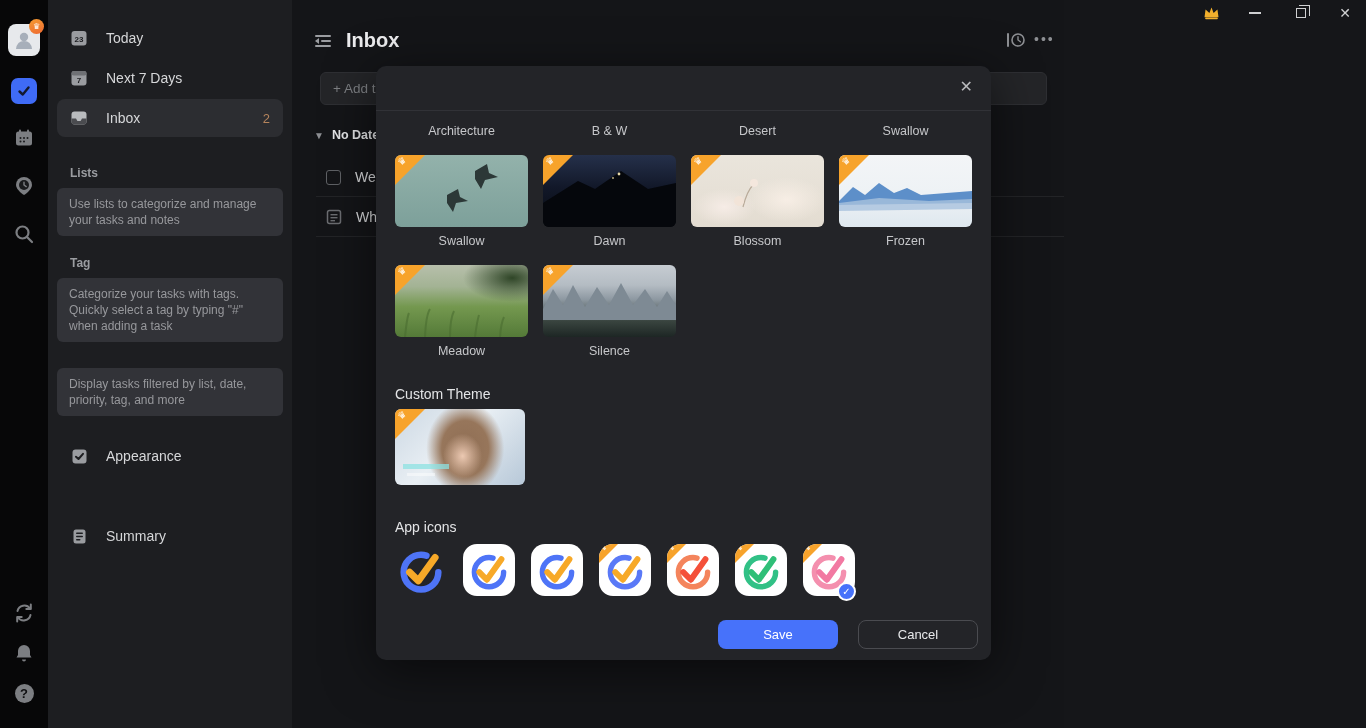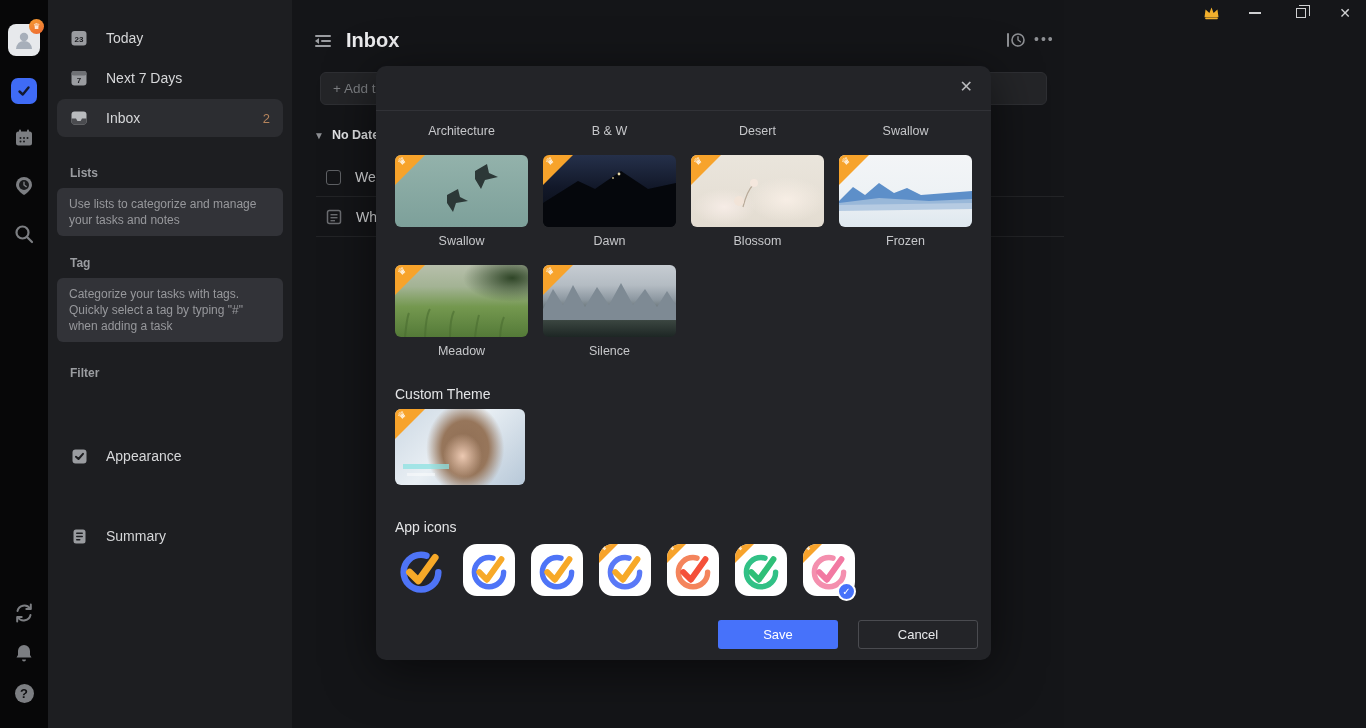--- a/index.html
+++ b/index.html
@@ -99,21 +99,21 @@
   .m-sec-label { position:absolute; left:19px; color:#e3e4e6; font-size:14px; }
 
   .appicon { position:absolute; top:478px; width:52px; height:52px; border-radius:14px; background:#ffffff; overflow:hidden; }
   .appicon.bare { background:transparent; overflow:visible; }
   .ai-corner { position:absolute; top:0; left:0; width:19px; height:19px; background:#f7a32b;
     clip-path:polygon(0 0,100% 0,0 100%); }
   .ai-corner:after { content:"\265B"; position:absolute; left:2px; top:0; color:#fff; font-size:6px; transform:rotate(-40deg); }
   .sel-badge { position:absolute; width:19px; height:19px; border-radius:50%; background:#4772fa; border:2px solid #ffffff;
     color:#fff; font-size:10px; line-height:15px; text-align:center; }
 
-  .btn { position:absolute; top:554px; width:120px; height:29px; border-radius:3px; font-size:13px; text-align:center;
+  .btn { position:absolute; top:554px; width:120px; height:29px; border-radius:8px; font-size:13px; text-align:center;
     line-height:27px; cursor:default; }
   .btn-save { left:342px; background:#4772fa; color:#ffffff; line-height:29px; }
   .btn-cancel { left:482px; background:transparent; border:1px solid #4a4b50; color:#e8e9eb; }
 </style>
 </head>
 <body>
 
 <div id="app">
 
   <div class="rail">
@@ -206,20 +206,21 @@
       <span class="nbadge">2</span>
     </div>
 
     <div class="sec-label" style="top:166px">Lists</div>
     <div class="hint-box" style="top:188px">Use lists to categorize and manage your tasks and notes</div>
 
     <div class="sec-label" style="top:256px">Tag</div>
     <div class="hint-box" style="top:278px">Categorize your tasks with tags. Quickly select a tag by typing "#" when adding a task</div>
 
     <div class="sec-label" style="top:366px">Filter</div>
+    <div class="hint-box" style="top:368px">Display tasks filtered by list, date, priority, tag, and more</div>
 
     <div class="nav-item" style="top:437px">
       <span class="nicon">
         <svg width="17" height="17" viewBox="0 0 17 17">
           <rect x="1.5" y="1.5" width="14" height="14" rx="3" fill="#9a9ca0"></rect>
           <path d="M5 8.7 L7.5 11 L12 5.8" fill="none" stroke="#1d1e21" stroke-width="2" stroke-linecap="round" stroke-linejoin="round"></path>
         </svg>
       </span>
       <span class="nlabel">Appearance</span>
     </div>

